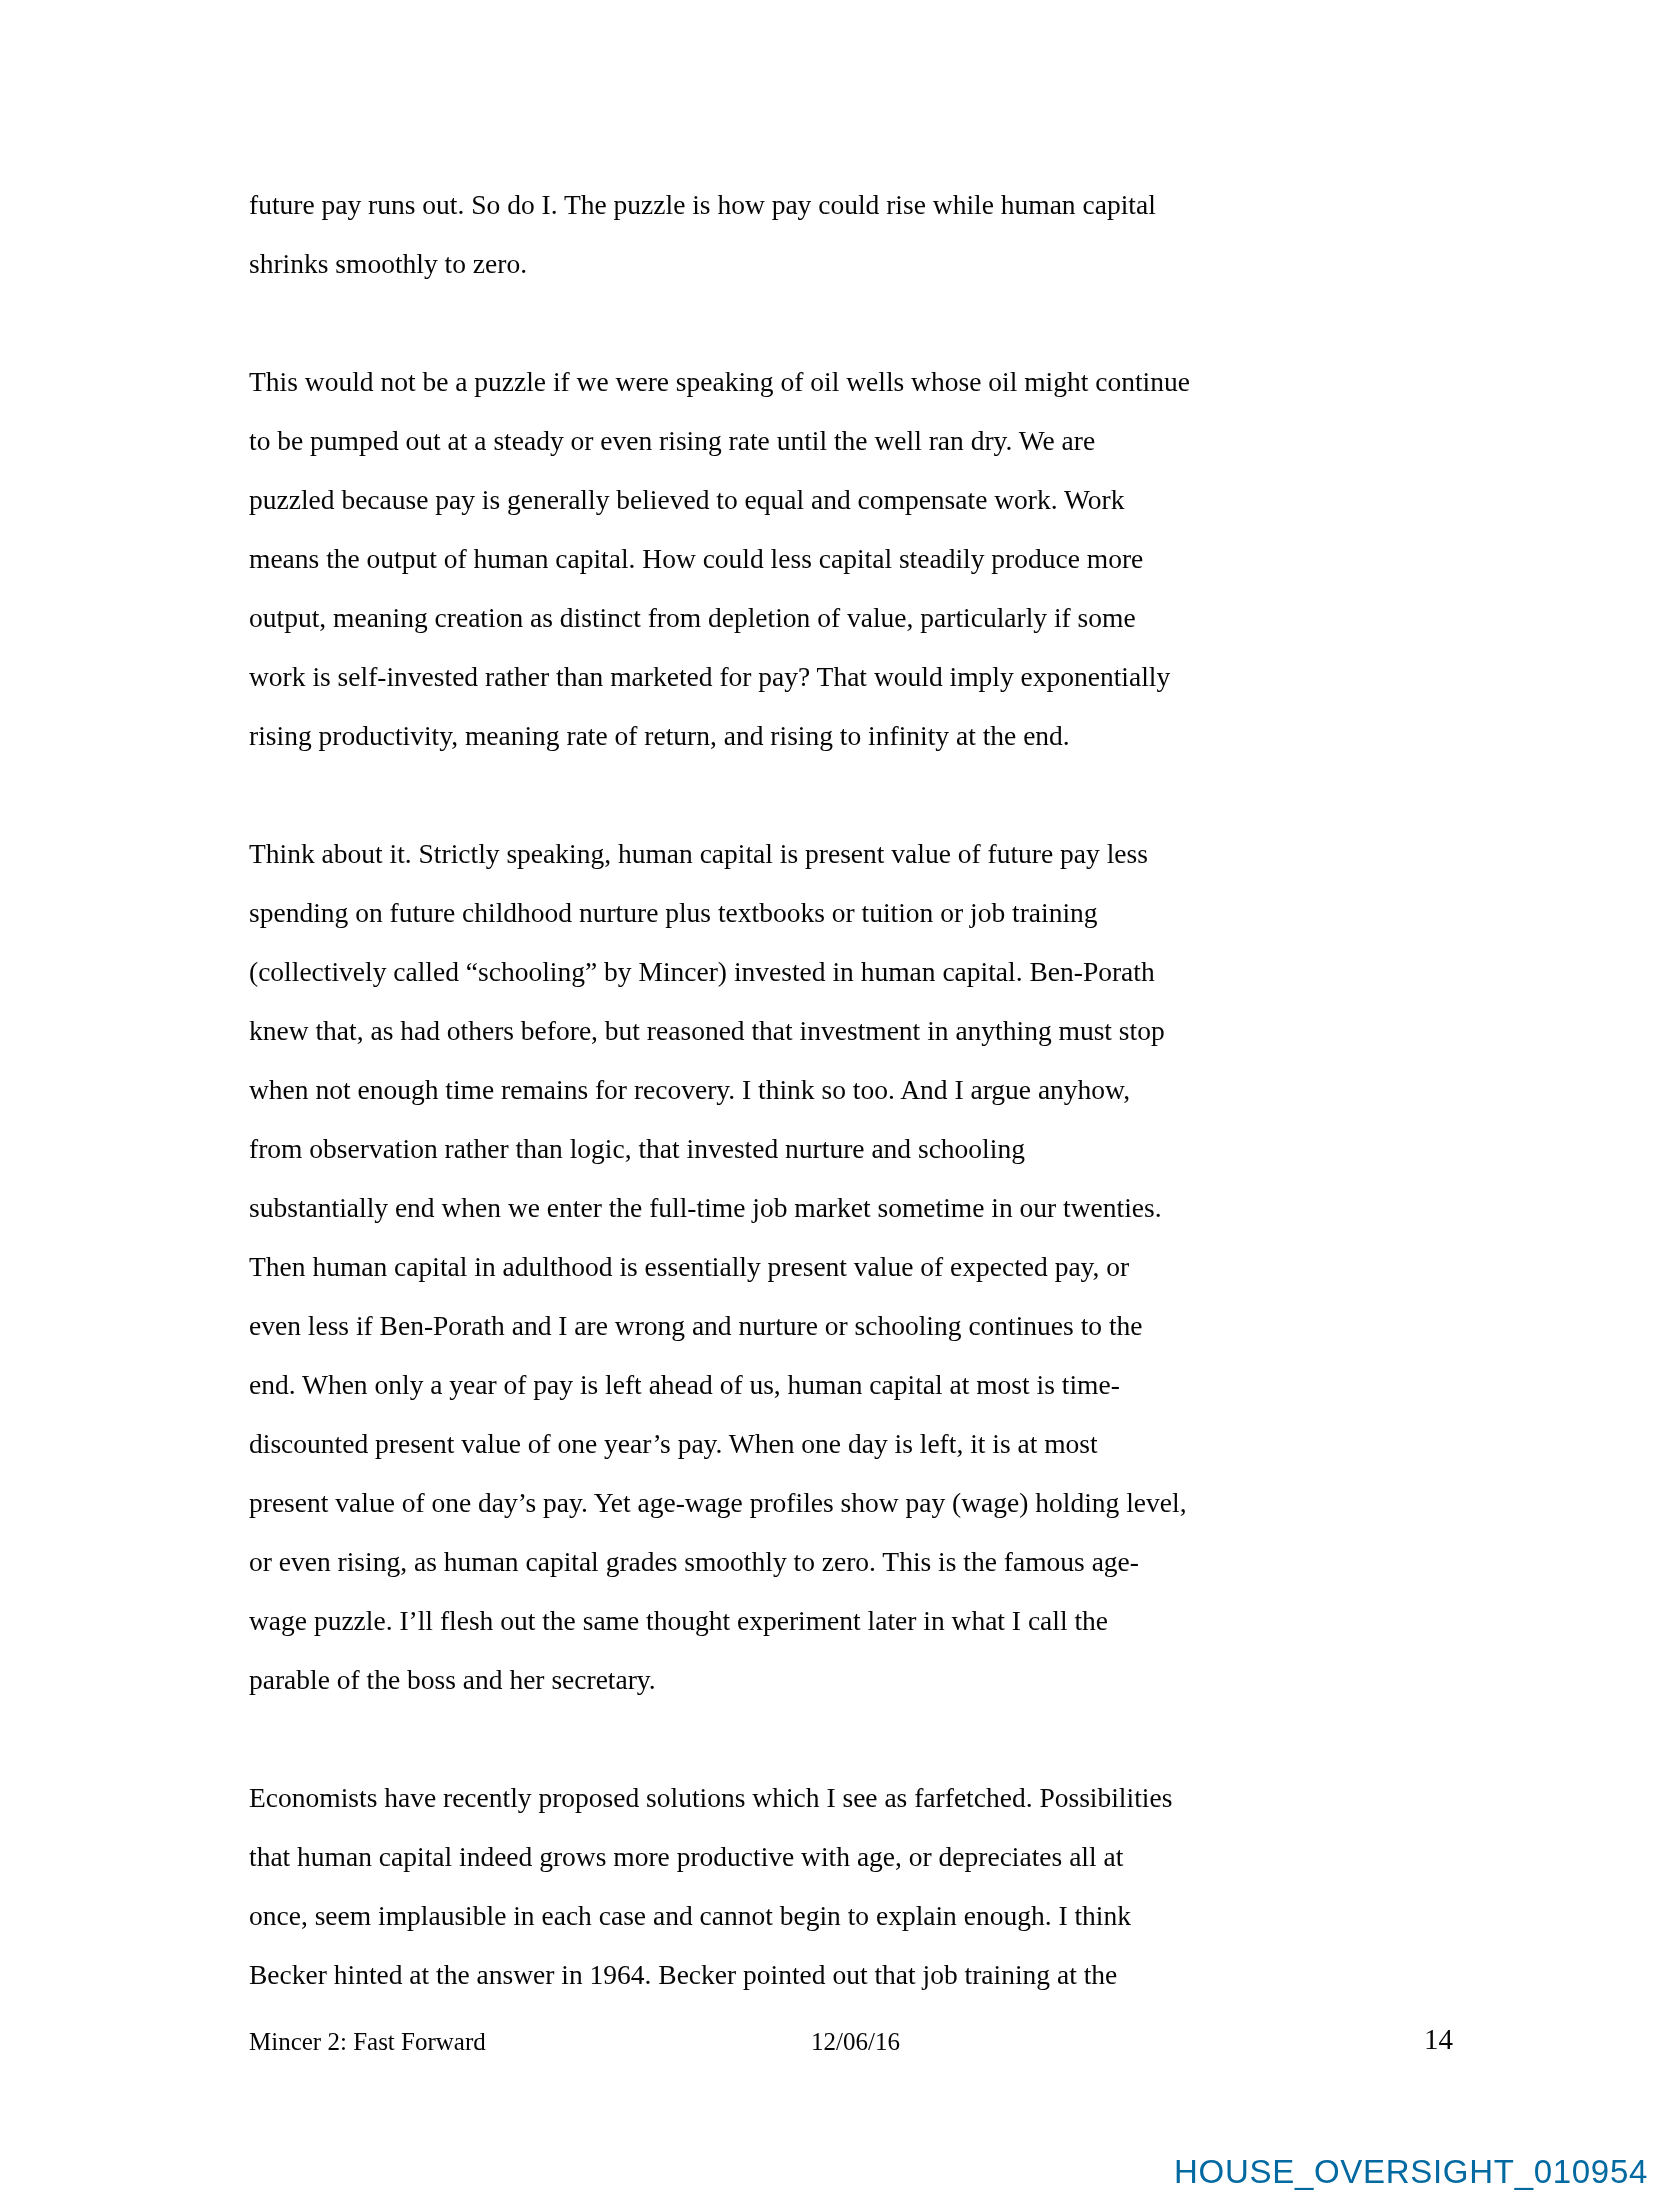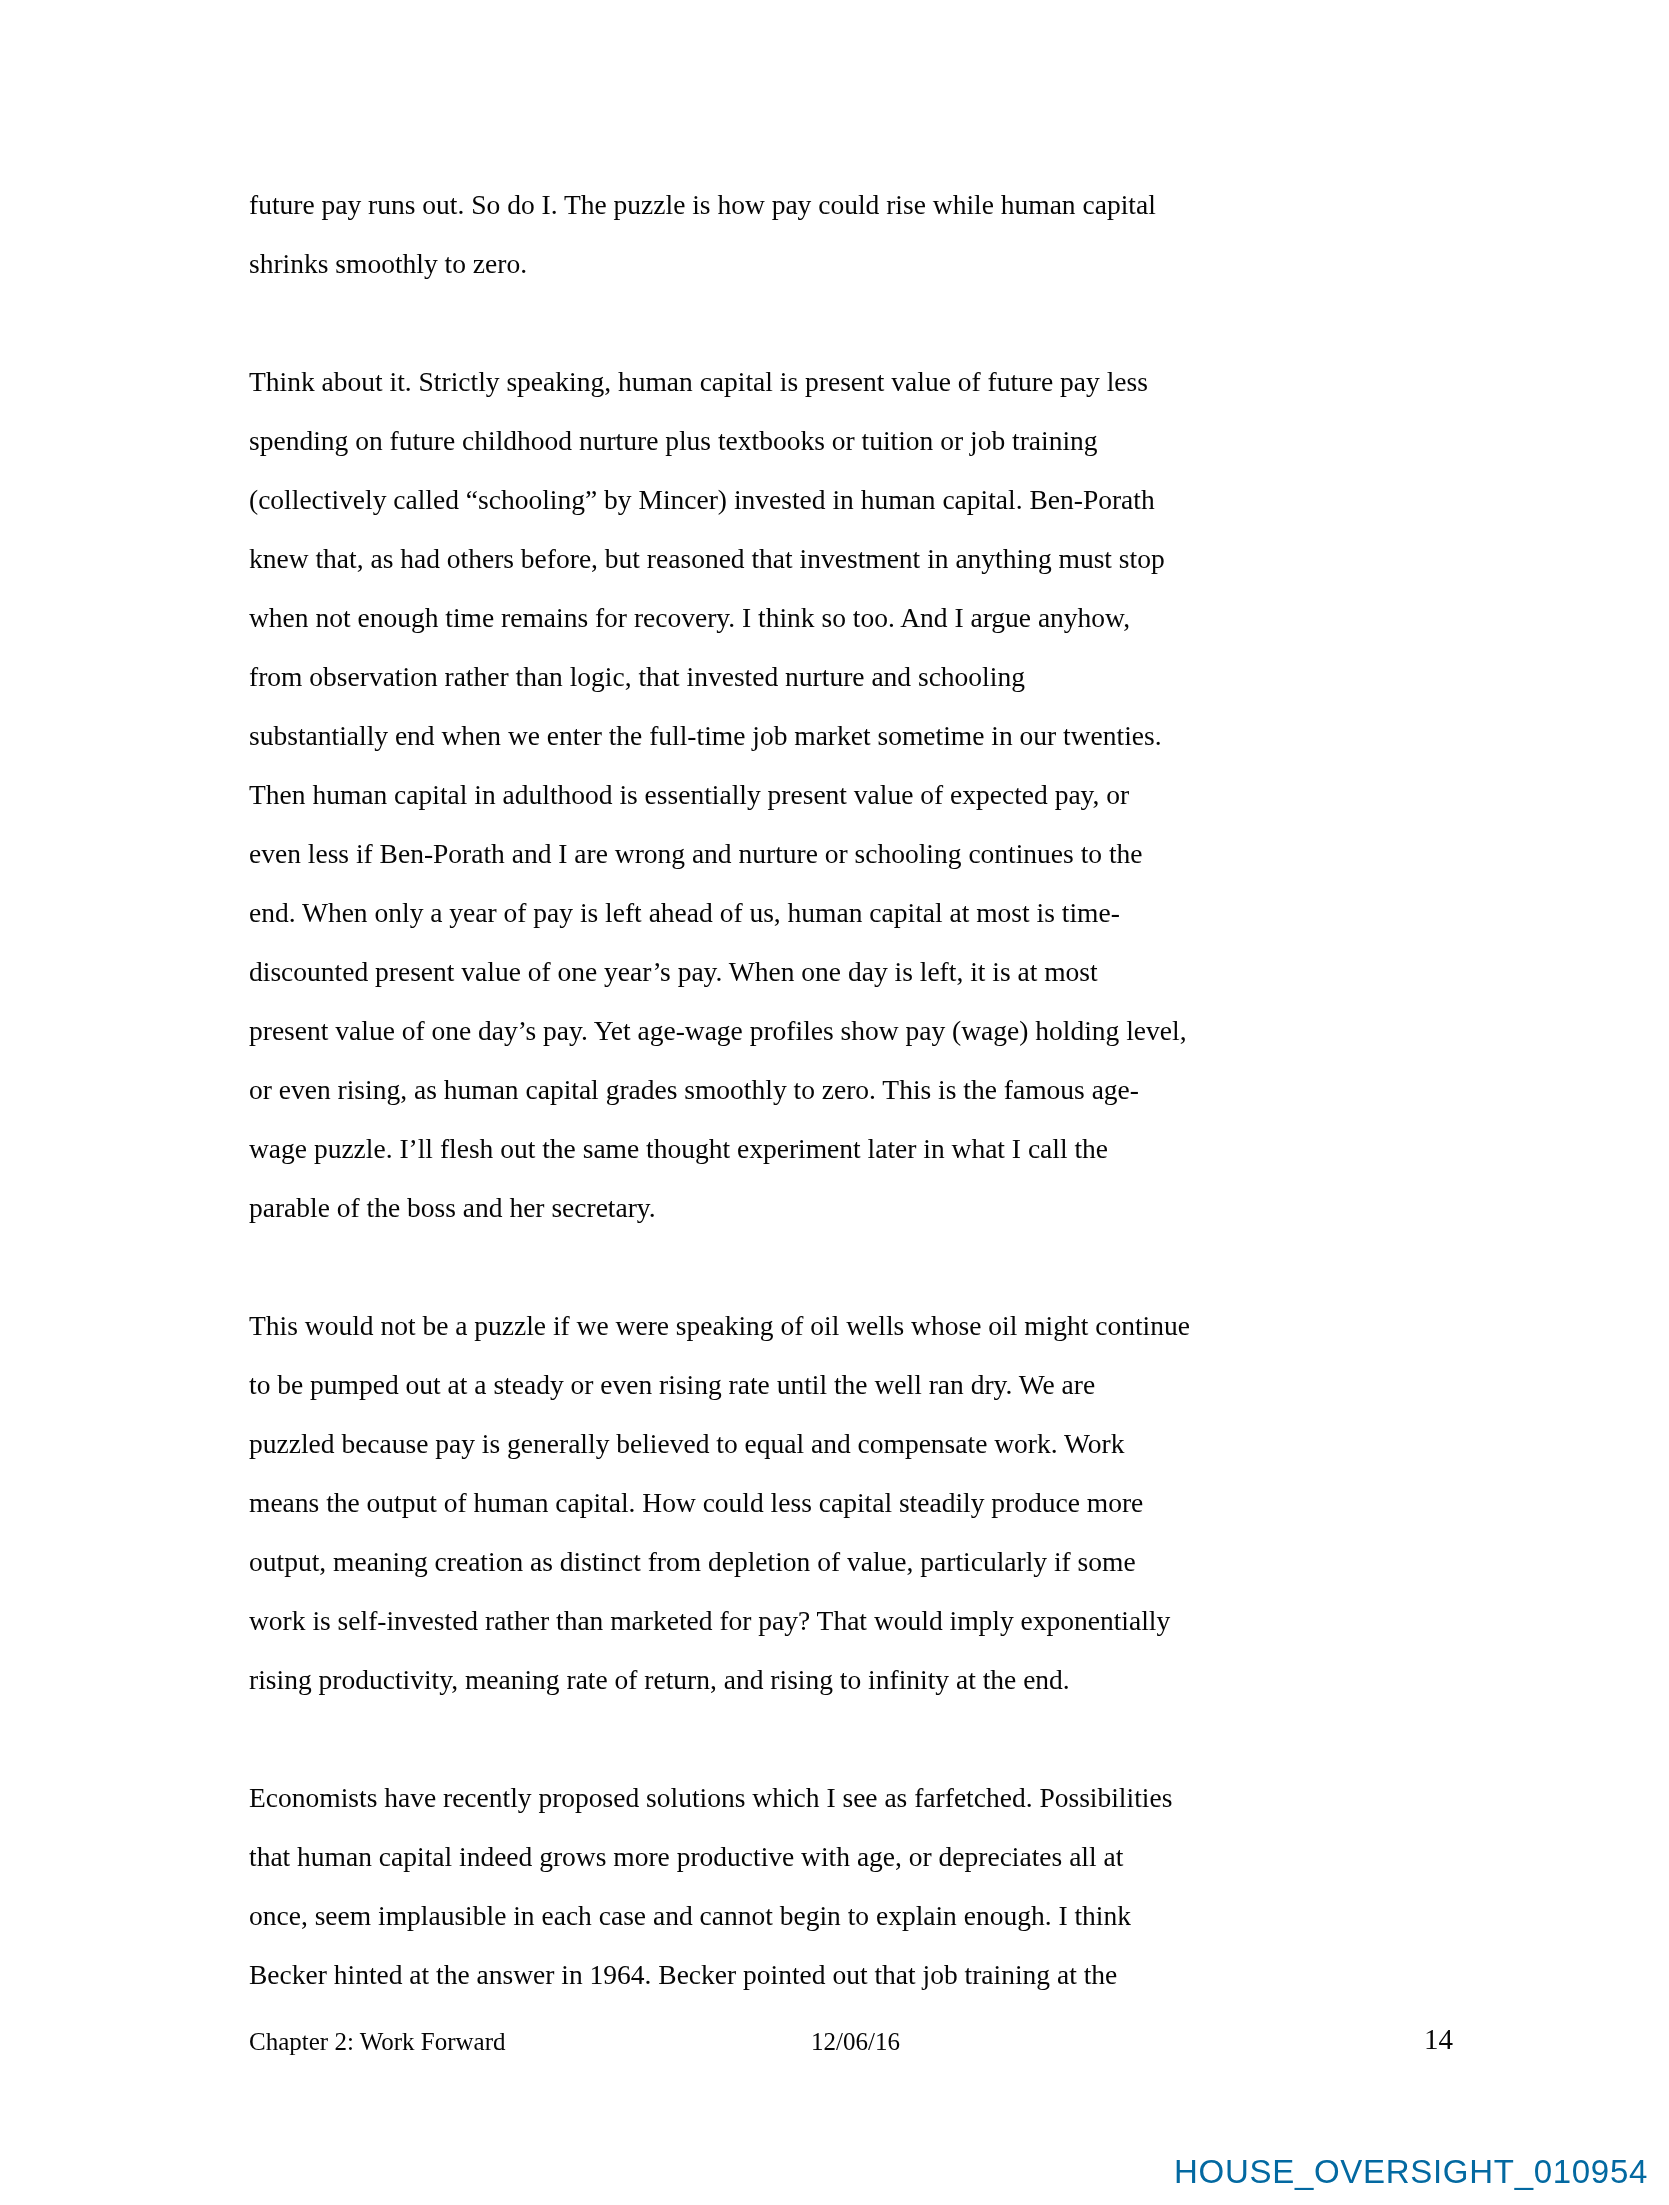--- a/index.html
+++ b/index.html
@@ -68,50 +68,50 @@
 </style>
 </head>
 <body>
 
 <div class="page">
 
   <div class="content">
 
   <p class="para">future pay runs out. So do I. The puzzle is how pay could rise while human capital
 shrinks smoothly to zero.</p>
+      <p class="para">This would not be a puzzle if we were speaking of oil wells whose oil might continue
+to be pumped out at a steady or even rising rate until the well ran dry. We are
+puzzled because pay is generally believed to equal and compensate work. Work
+means the output of human capital. How could less capital steadily produce more
+output, meaning creation as distinct from depletion of value, particularly if some
+work is self-invested rather than marketed for pay? That would imply exponentially
+rising productivity, meaning rate of return, and rising to infinity at the end.</p>
       <p class="para">Think about it. Strictly speaking, human capital is present value of future pay less
 spending on future childhood nurture plus textbooks or tuition or job training
 (collectively called “schooling” by Mincer) invested in human capital. Ben-Porath
 knew that, as had others before, but reasoned that investment in anything must stop
 when not enough time remains for recovery. I think so too. And I argue anyhow,
 from observation rather than logic, that invested nurture and schooling
 substantially end when we enter the full-time job market sometime in our twenties.
 Then human capital in adulthood is essentially present value of expected pay, or
 even less if Ben-Porath and I are wrong and nurture or schooling continues to the
 end. When only a year of pay is left ahead of us, human capital at most is time-
 discounted present value of one year’s pay. When one day is left, it is at most
 present value of one day’s pay. Yet age-wage profiles show pay (wage) holding level,
 or even rising, as human capital grades smoothly to zero. This is the famous age-
 wage puzzle. I’ll flesh out the same thought experiment later in what I call the
 parable of the boss and her secretary.</p>
-      <p class="para">This would not be a puzzle if we were speaking of oil wells whose oil might continue
-to be pumped out at a steady or even rising rate until the well ran dry. We are
-puzzled because pay is generally believed to equal and compensate work. Work
-means the output of human capital. How could less capital steadily produce more
-output, meaning creation as distinct from depletion of value, particularly if some
-work is self-invested rather than marketed for pay? That would imply exponentially
-rising productivity, meaning rate of return, and rising to infinity at the end.</p>
       <p class="para">Economists have recently proposed solutions which I see as farfetched. Possibilities
 that human capital indeed grows more productive with age, or depreciates all at
 once, seem implausible in each case and cannot begin to explain enough. I think
 Becker hinted at the answer in 1964. Becker pointed out that job training at the</p>
     </div>
 
   <div class="footer">
-    <span class="chapter">Chapter 2: Work Forward</span>
+    <span class="chapter">Mincer 2: Fast Forward</span>
     <span class="date">12/06/16</span>
     <span class="page-number">14</span>
   </div>
 
   <div class="bates">HOUSE_OVERSIGHT_010954</div>
 
 </div>
 
 
 </body></html>

